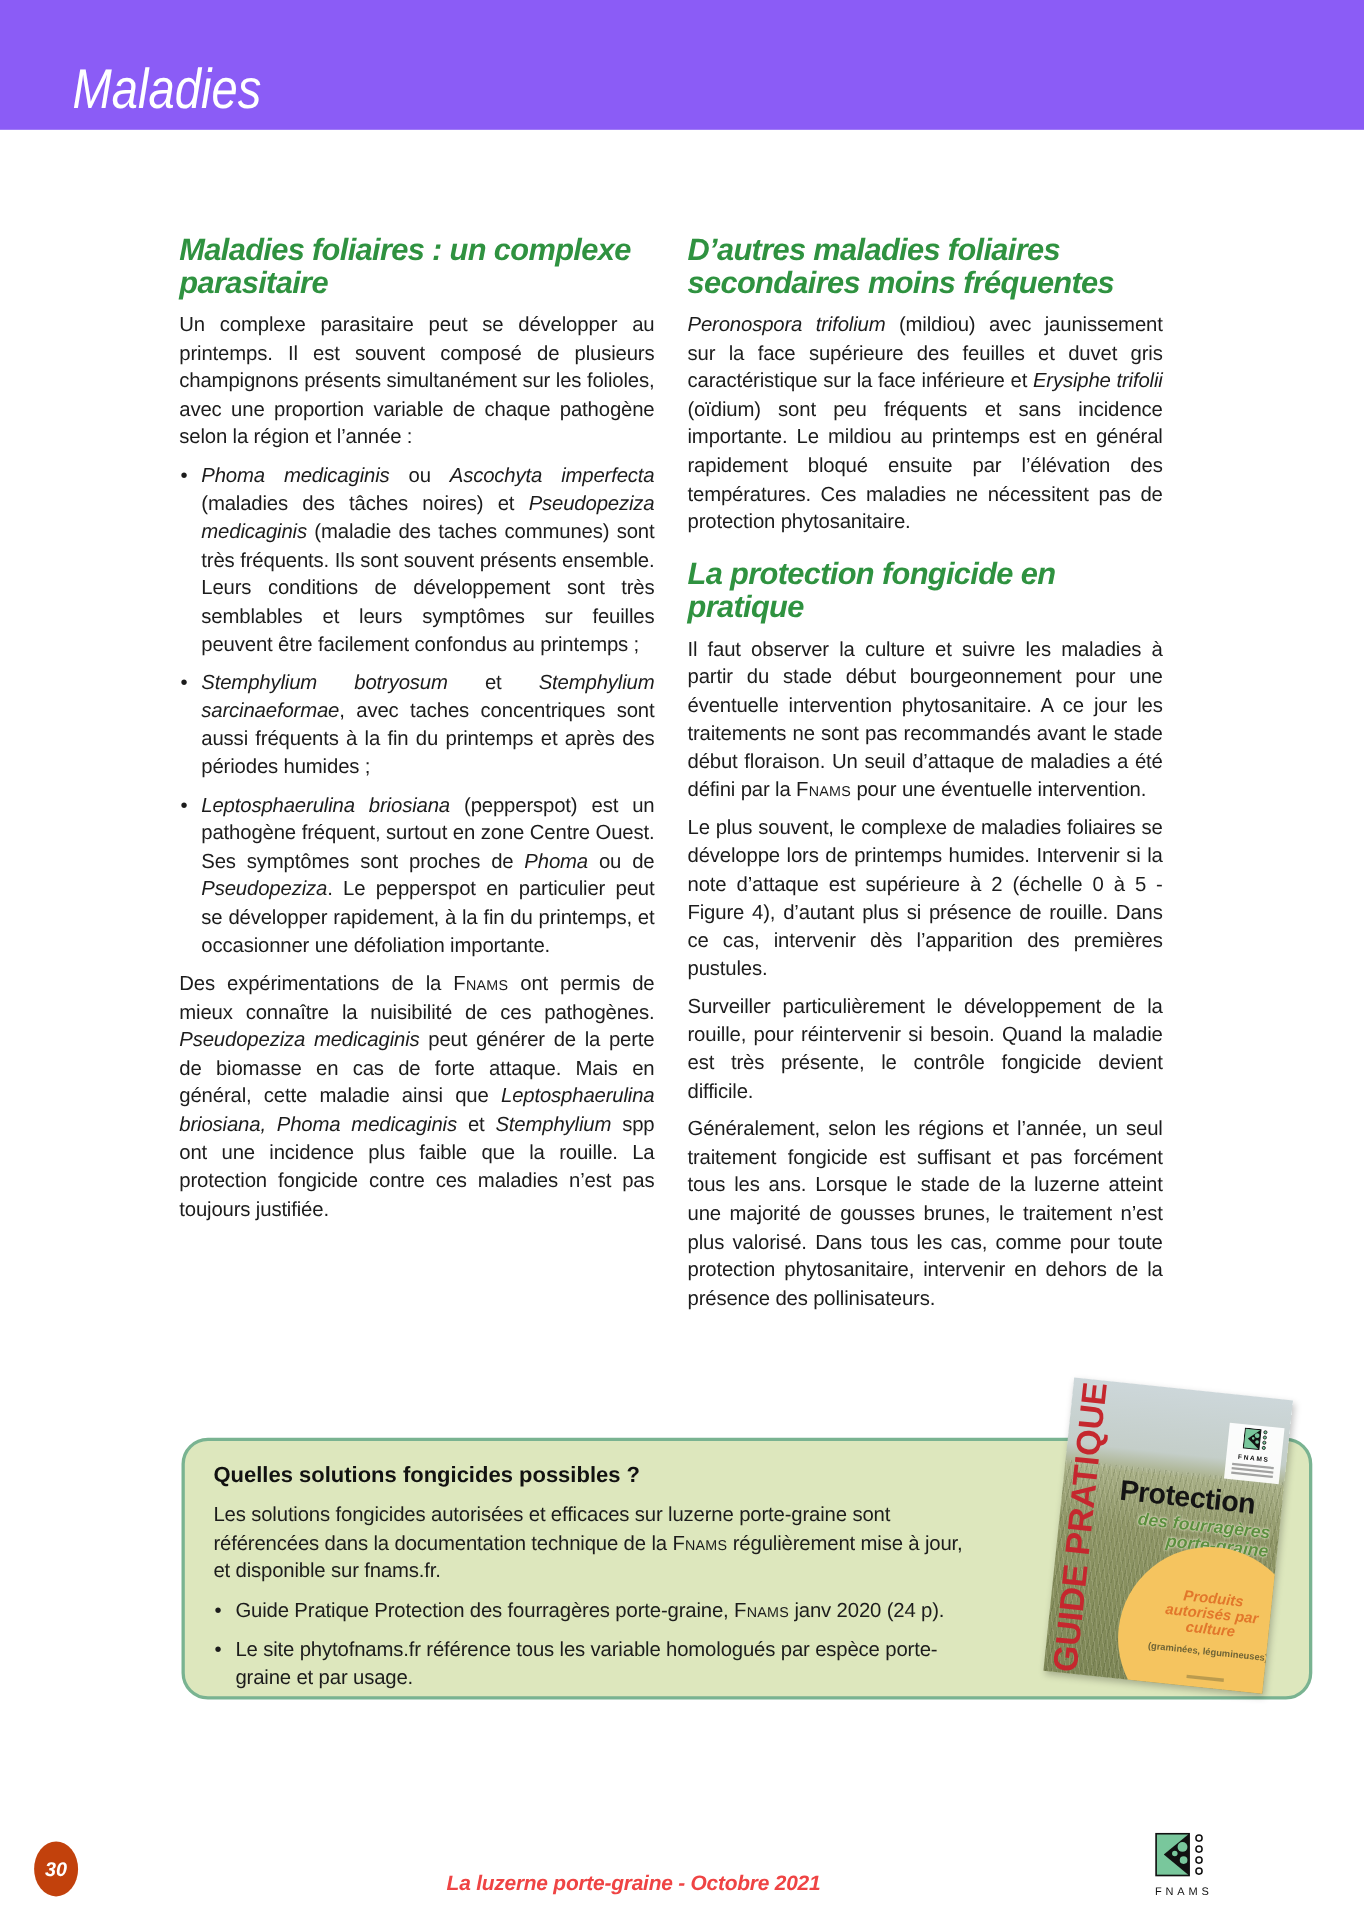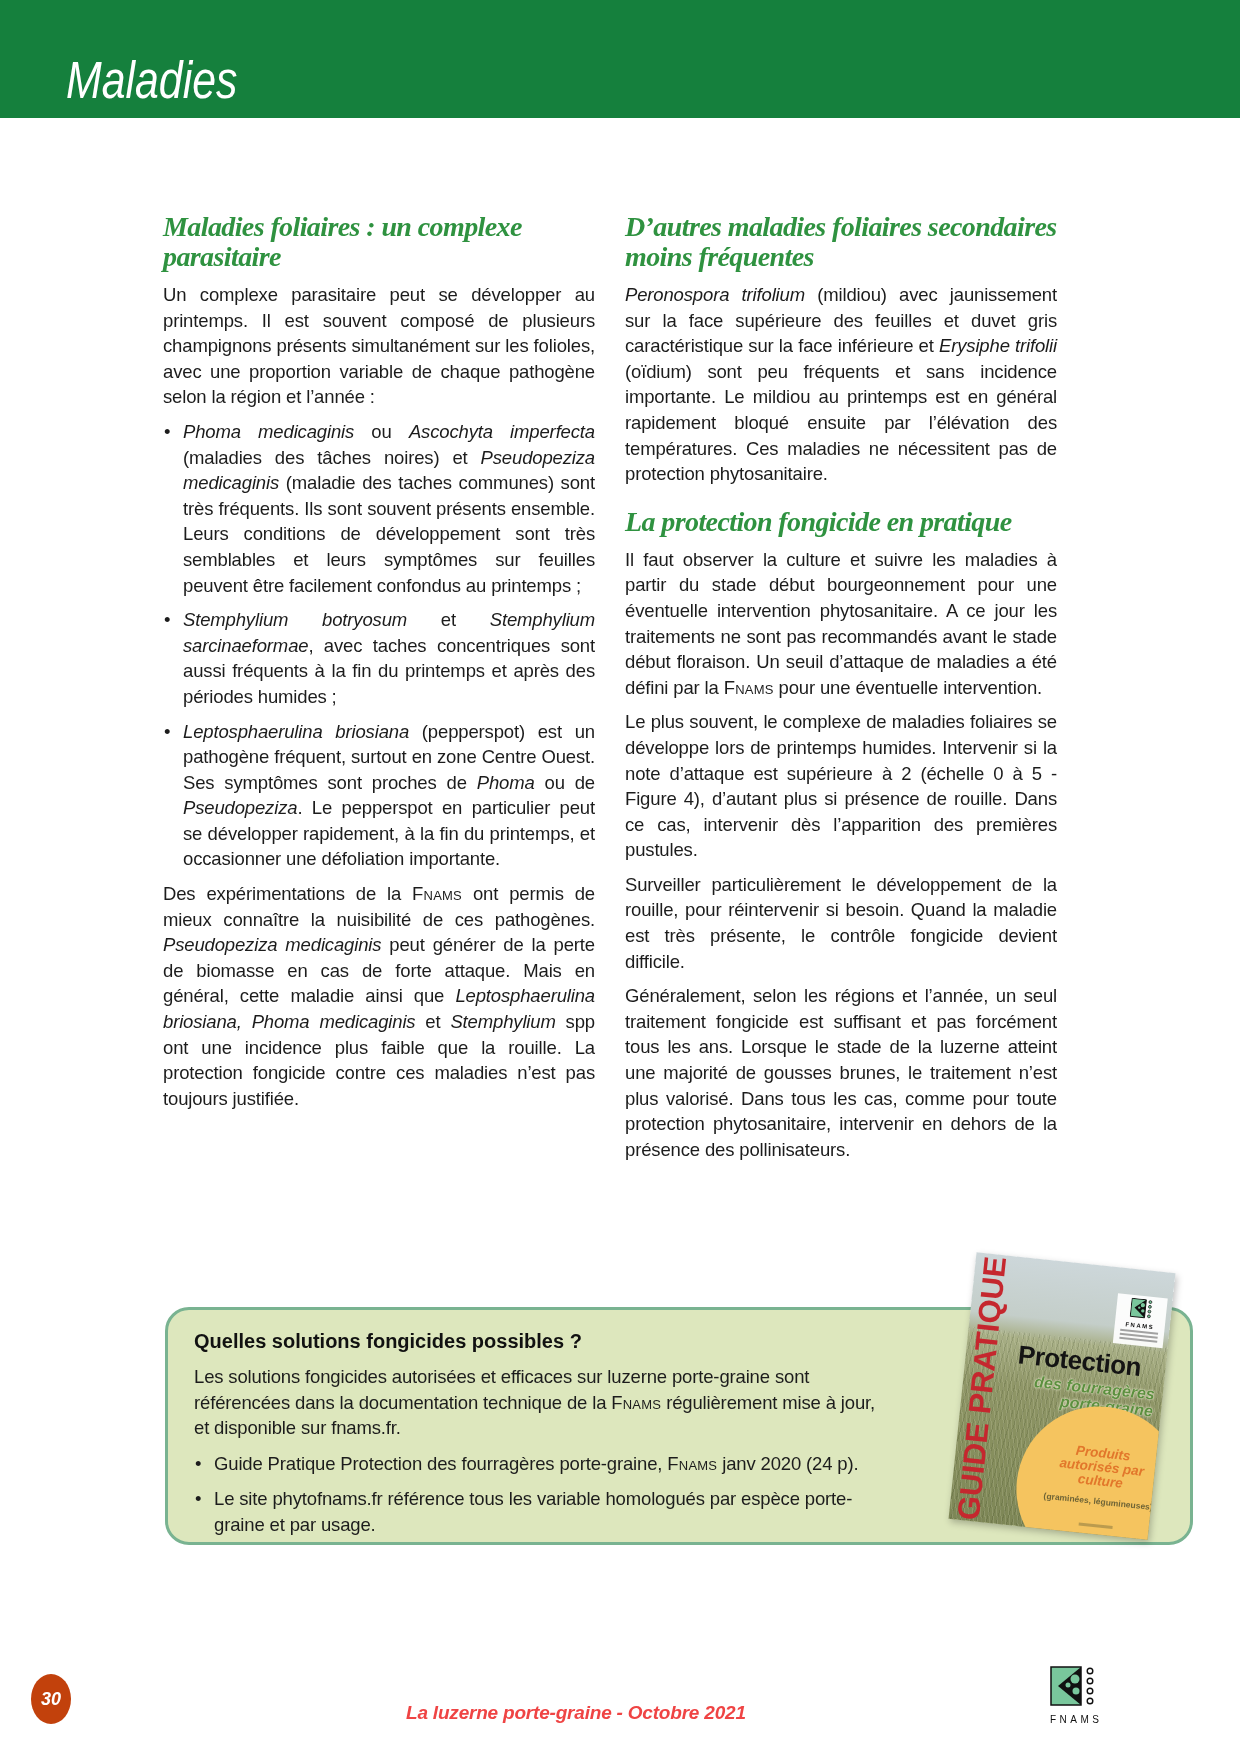--- a/index.html
+++ b/index.html
@@ -2,32 +2,32 @@
 <html lang="fr"><head>
 <meta charset="utf-8">
 <style>
   html,body { margin:0; padding:0; background:#e8e8e8; }
   .page {
     position:relative; width:1240px; height:1754px; margin:0 auto;
     background:#ffffff; overflow:hidden;
     font-family:"Liberation Sans", sans-serif; color:#1c1c1c;
   }
   
-  .header-band { position:absolute; left:0; top:0; width:100%; height:118px; background:#15803d; }
+  .header-band { position:absolute; left:0; top:0; width:100%; height:118px; background:#8b5cf6; }
   .header-title {
     position:absolute; left:66px; bottom:8px; margin:0;
     color:#ffffff; font-size:51px; font-style:italic; font-weight:500;
     transform:scaleX(.84); transform-origin:left bottom; letter-spacing:0px;
   }
   
   .content { position:absolute; left:163px; top:212px; width:894px; display:flex; gap:30px; }
   .col { width:432px; }
   h2.green {
     margin:0 0 10px 0; color:#2F9240; font-size:28px; line-height:30px;
-    font-style:italic; font-weight:bold; letter-spacing:-0.6px;font-family:Liberation Serif, serif;
+    font-style:italic; font-weight:bold; letter-spacing:-0.6px;
   }
   h2.green.mt { margin-top:20px; }
   p.body, li.body {
     margin:0 0 9px 0; font-size:18.5px; line-height:25.6px;
     text-align:justify; letter-spacing:-0.15px;
   }
   ul.bullets { list-style:none; margin:0 0 9px 0; padding:0 0 0 20px; }
   ul.bullets > li { position:relative; margin:0 0 9px 0; }
   ul.bullets > li::before { content:"\2022"; position:absolute; left:-19px; top:0; }
   .it { font-style:italic; }

